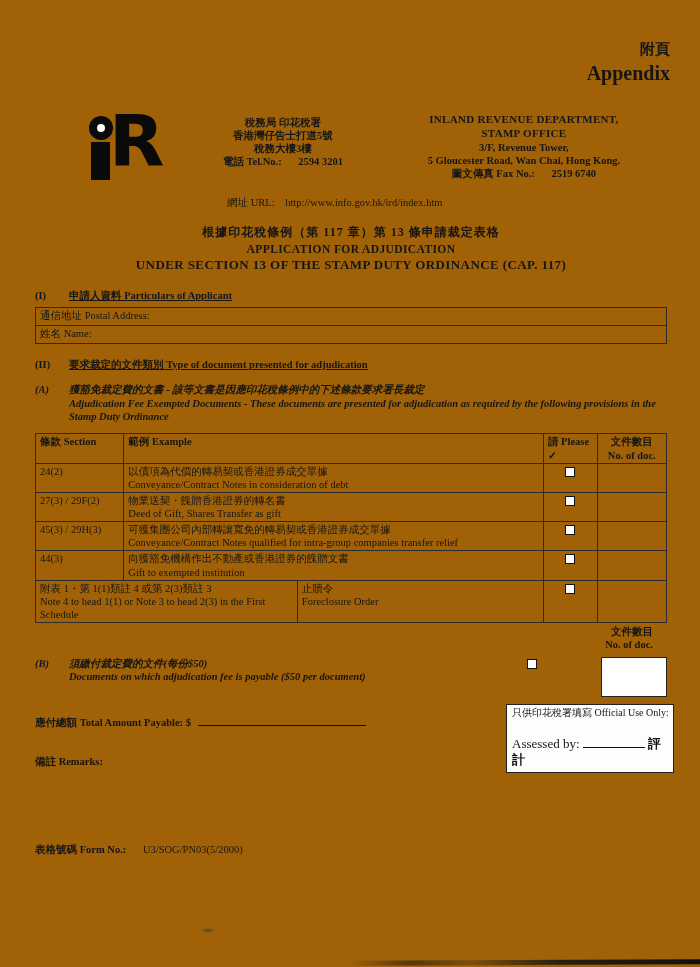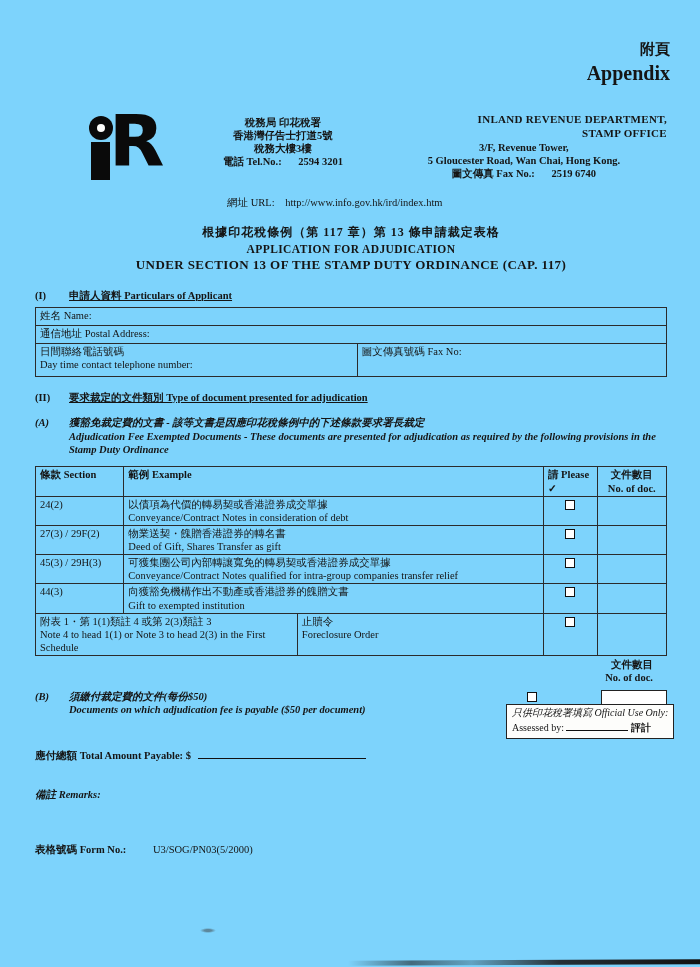--- a/index.html
+++ b/index.html
@@ -1,20 +1,20 @@
 <!DOCTYPE html>
 <html><head>
 <meta charset="utf-8">
 <style>
   html,body{margin:0;padding:0;background:#e8e8e6;}
   .page{
     position:relative;
     width:700px;height:967px;
     margin:0 auto;
-    background:#7dd3fc;
+    background:#a16207;
     font-family:"Liberation Serif","DejaVu Serif",serif;
     color:#151515;
     font-size:10.5px;
     line-height:1.25;
     overflow:hidden;
     box-sizing:border-box;
     padding:108px 33px 0 35px;
   }
   .b{font-weight:bold;}
 
@@ -25,21 +25,21 @@
 
   
   .hdr{display:flex;align-items:flex-start;}
   .logo{width:100px;height:84px;margin-left:48px;position:relative;flex:0 0 auto;}
   .logo .idot{position:absolute;left:6px;top:8px;width:24px;height:24px;border-radius:50%;background:#0a0a0a;}
   .logo .idot:after{content:"";position:absolute;left:8px;top:8px;width:8px;height:8px;border-radius:50%;background:#fdfdfb;}
   .logo .istem{position:absolute;left:8px;top:34px;width:19px;height:38px;background:#0a0a0a;}
   .logo .rglyph{position:absolute;left:26px;top:-12px;font-family:"DejaVu Sans",sans-serif;font-weight:900;font-size:72px;color:#0a0a0a;}
   .addr-zh{width:212px;text-align:center;font-weight:bold;font-size:10.5px;margin-left:8px;padding-top:8px;}
   .addr-en{width:330px;text-align:center;font-weight:bold;font-size:10.5px;margin-left:6px;padding-top:5px;}
-  .addr-en .l1{font-size:11px;letter-spacing:.3px;text-align:right;}
+  .addr-en .l1{font-size:11px;letter-spacing:.3px;}
   .tel span{display:inline-block;}
   .tel .val{margin-left:14px;}
 
   .urlline{margin-top:4px;padding-left:192px;font-weight:normal;}
   .urlline .val{margin-left:8px;}
 
   .titles{margin-top:16px;text-align:center;font-weight:bold;}
   .titles .zh{font-size:12px;letter-spacing:1px;}
   .titles .en1{font-size:11.5px;margin-top:2px;letter-spacing:.4px;}
   .titles .en2{font-size:13px;letter-spacing:.4px;}
@@ -73,29 +73,29 @@
   .partB .txt{width:420px;flex:0 0 auto;}
   .partB .zh{font-weight:bold;font-style:italic;}
   .partB .en{font-weight:bold;font-style:italic;}
   .partB .cb{margin-left:38px;margin-top:2px;}
   .docbox{margin-left:auto;width:64px;height:38px;border:1px solid #222;background:#fff;}
 
   .totalline{margin-top:16px;font-weight:bold;}
   .totalline .blank{display:inline-block;width:168px;border-bottom:1.2px solid #111;height:12px;margin-left:4px;}
 
   .official{position:absolute;top:704px;right:26px;width:156px;border:1.4px solid #222;padding:2px 5px 4px 5px;background:#fdfdfb;}
-  .official .l1{font-style:italic;font-size:10px;white-space:nowrap;}
-  .official .l2{font-size:10px;margin-top:0;}
+  .official .l1{font-size:10px;white-space:nowrap;}
+  .official .l2{font-size:13px;margin-top:16px;}
   .official .blank{display:inline-block;width:62px;border-bottom:1px solid #111;height:10px;}
 
-  .remarks{margin-top:26px;font-weight:bold;font-style:italic;}
+  .remarks{margin-top:26px;font-weight:bold;}
 
   .footer{position:absolute;left:35px;top:843px;}
   .footer .lbl{font-weight:bold;}
-  .footer .val{margin-left:24px;}
+  .footer .val{margin-left:14px;}
 
   .scan-smudge{position:absolute;left:200px;top:928px;width:16px;height:5px;
     background:radial-gradient(ellipse at center,rgba(60,60,60,.5) 0 30%,transparent 70%);}
   .scan-edge{position:absolute;right:0;bottom:2px;width:352px;height:5px;
     background:linear-gradient(to right,rgba(20,20,20,0) 0,rgba(20,20,20,.55) 18%,rgba(20,20,20,.25) 35%,rgba(20,20,20,.85) 60%,#111 100%);
     transform:rotate(-.25deg);}
 </style>
 </head>
 <body>
 
@@ -145,31 +145,24 @@
   </div>
 
   <div class="sechead">
     <span class="num">(I)</span>
     <span class="txt">申請人資料 Particulars of Applicant</span>
   </div>
 
   <table class="tbl1">
     <tbody>
         <tr>
+      <td colspan="2">通信地址 Postal Address:</td>
+    </tr>
+    <tr>
       <td colspan="2">姓名 Name:</td>
-    </tr>
-    <tr>
-      <td colspan="2">通信地址 Postal Address:</td>
-    </tr>
-    <tr class="phone">
-      <td style="width:51%">
-        <div>日間聯絡電話號碼</div>
-        <div>Day time contact telephone number:</div>
-      </td>
-      <td>圖文傳真號碼 Fax No:</td>
     </tr>
   </tbody>
     </table>
 
   <div class="sechead" style="margin-top:14px;">
     <span class="num">(II)</span>
     <span class="txt">要求裁定的文件類別 Type of document presented for adjudication</span>
   </div>
 
   <div class="partA">

